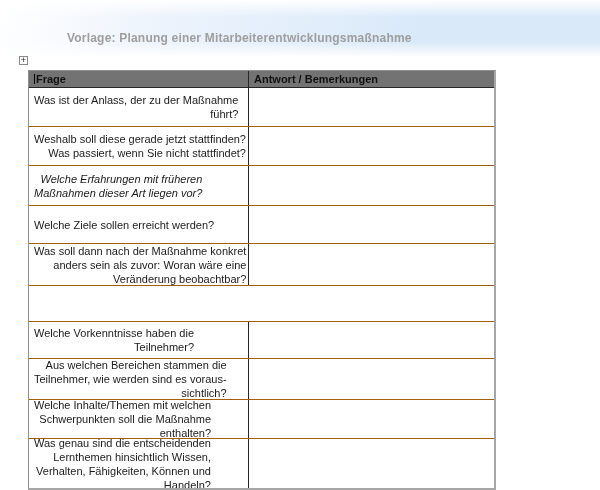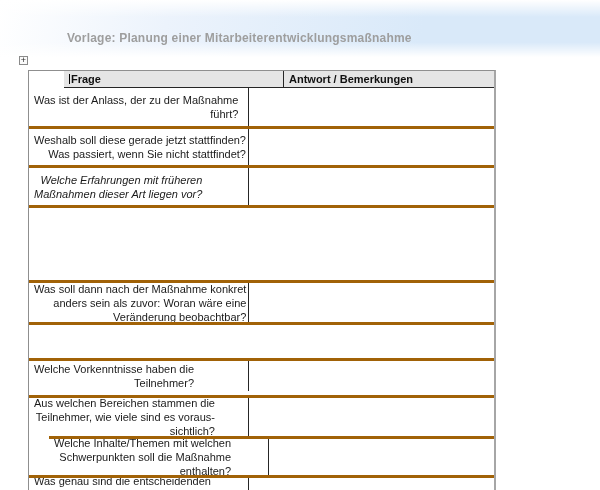--- a/index.html
+++ b/index.html
@@ -49,56 +49,55 @@
     box-sizing:border-box;
     border-top:1px solid #8f8f8f;
     border-left:1px solid #8f8f8f;
     border-right:2px solid #a6a6a6;
     border-bottom:2px solid #a6a6a6;
     background:#ffffff;
   }
   .thead {
     display:flex;
     height:16px;
-    background:#e5e5e5;
+    background:#737373;
     border-bottom:1px solid #262626;
-    margin-left:35px;
   }
   .th {
     box-sizing:border-box;
     display:flex; align-items:center;
     padding-left:5px;
     font-size:11px; font-weight:bold;
     color:#111111;
     overflow:hidden;
   }
   .col-q { width:220px; border-right:1px solid #262626; }
   .col-a { flex:1;align-items:center; }
 
   .tr { display:flex; box-sizing:border-box; }
-  .tr + .tr { border-top:3px solid #a16207; }
+  .tr + .tr { border-top:1px solid #a16207; }
   .td {
     box-sizing:border-box;
     display:flex; align-items:center;
     padding:2px 0 2px 5px;
     font-size:11px; line-height:14px;
     color:#1a1a1a;
     white-space:pre-line;
     overflow:hidden;
     text-align:right;
   }
   .r1  { height:38px; }
   .r2  { height:39px; }
   .r3  { height:40px;font-style:italic; }
   .r4  { height:38px; }
-  .r5  { height:42px;margin-top:37px; }
+  .r5  { height:42px; }
   .r6  { height:36px; }
-  .r7  { height:37px;flex-direction:column; }
+  .r7  { height:37px; }
   .r8  { height:41px; }
-  .r9  { height:39px;margin-left:20px; }
+  .r9  { height:39px; }
   .r10 { height:50px;gap:24px; }
 
   .caret {
     display:inline-block;
     width:1px; height:10px;
     background:#000000;
     margin-right:1px;
     flex:0 0 auto;
   }
 </style>
@@ -137,20 +136,21 @@
     <div class="td col-a"></div>
   </div>
 
   <div class="tr r3">
     <div class="td col-q">Welche Erfahrungen mit früheren
 Maßnahmen dieser Art liegen vor?</div>
     <div class="td col-a"></div>
   </div>
 
   <div class="tr r4">
+    <div class="td col-q">Welche Ziele sollen erreicht werden?</div>
     <div class="td col-a"></div>
   </div>
 
   <div class="tr r5">
     <div class="td col-q">Was soll dann nach der Maßnahme konkret
 anders sein als zuvor: Woran wäre eine
 Veränderung beobachtbar?</div>
     <div class="td col-a"></div>
   </div>
 
@@ -159,21 +159,21 @@
   </div>
 
   <div class="tr r7">
     <div class="td col-q">Welche Vorkenntnisse haben die
 Teilnehmer?</div>
     <div class="td col-a"></div>
   </div>
 
   <div class="tr r8">
     <div class="td col-q">Aus welchen Bereichen stammen die
-Teilnehmer, wie viele sind es voraus-
+Teilnehmer, wie werden sind es voraus-
 sichtlich?</div>
     <div class="td col-a"></div>
   </div>
 
   <div class="tr r9">
     <div class="td col-q">Welche Inhalte/Themen mit welchen
 Schwerpunkten soll die Maßnahme
 enthalten?</div>
     <div class="td col-a"></div>
   </div>

